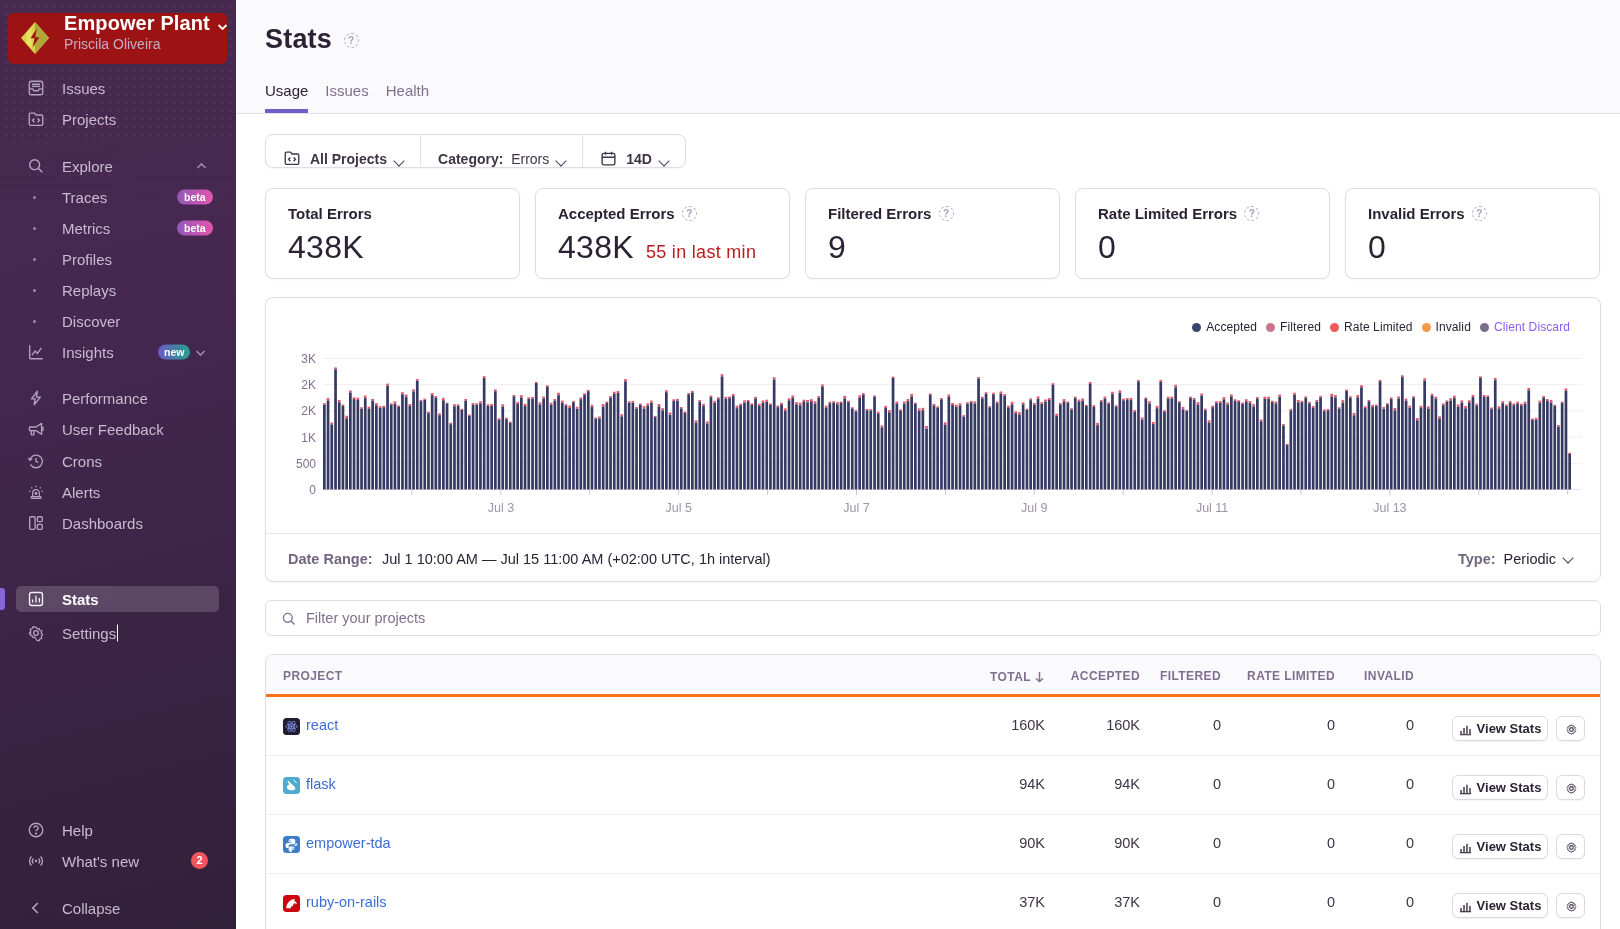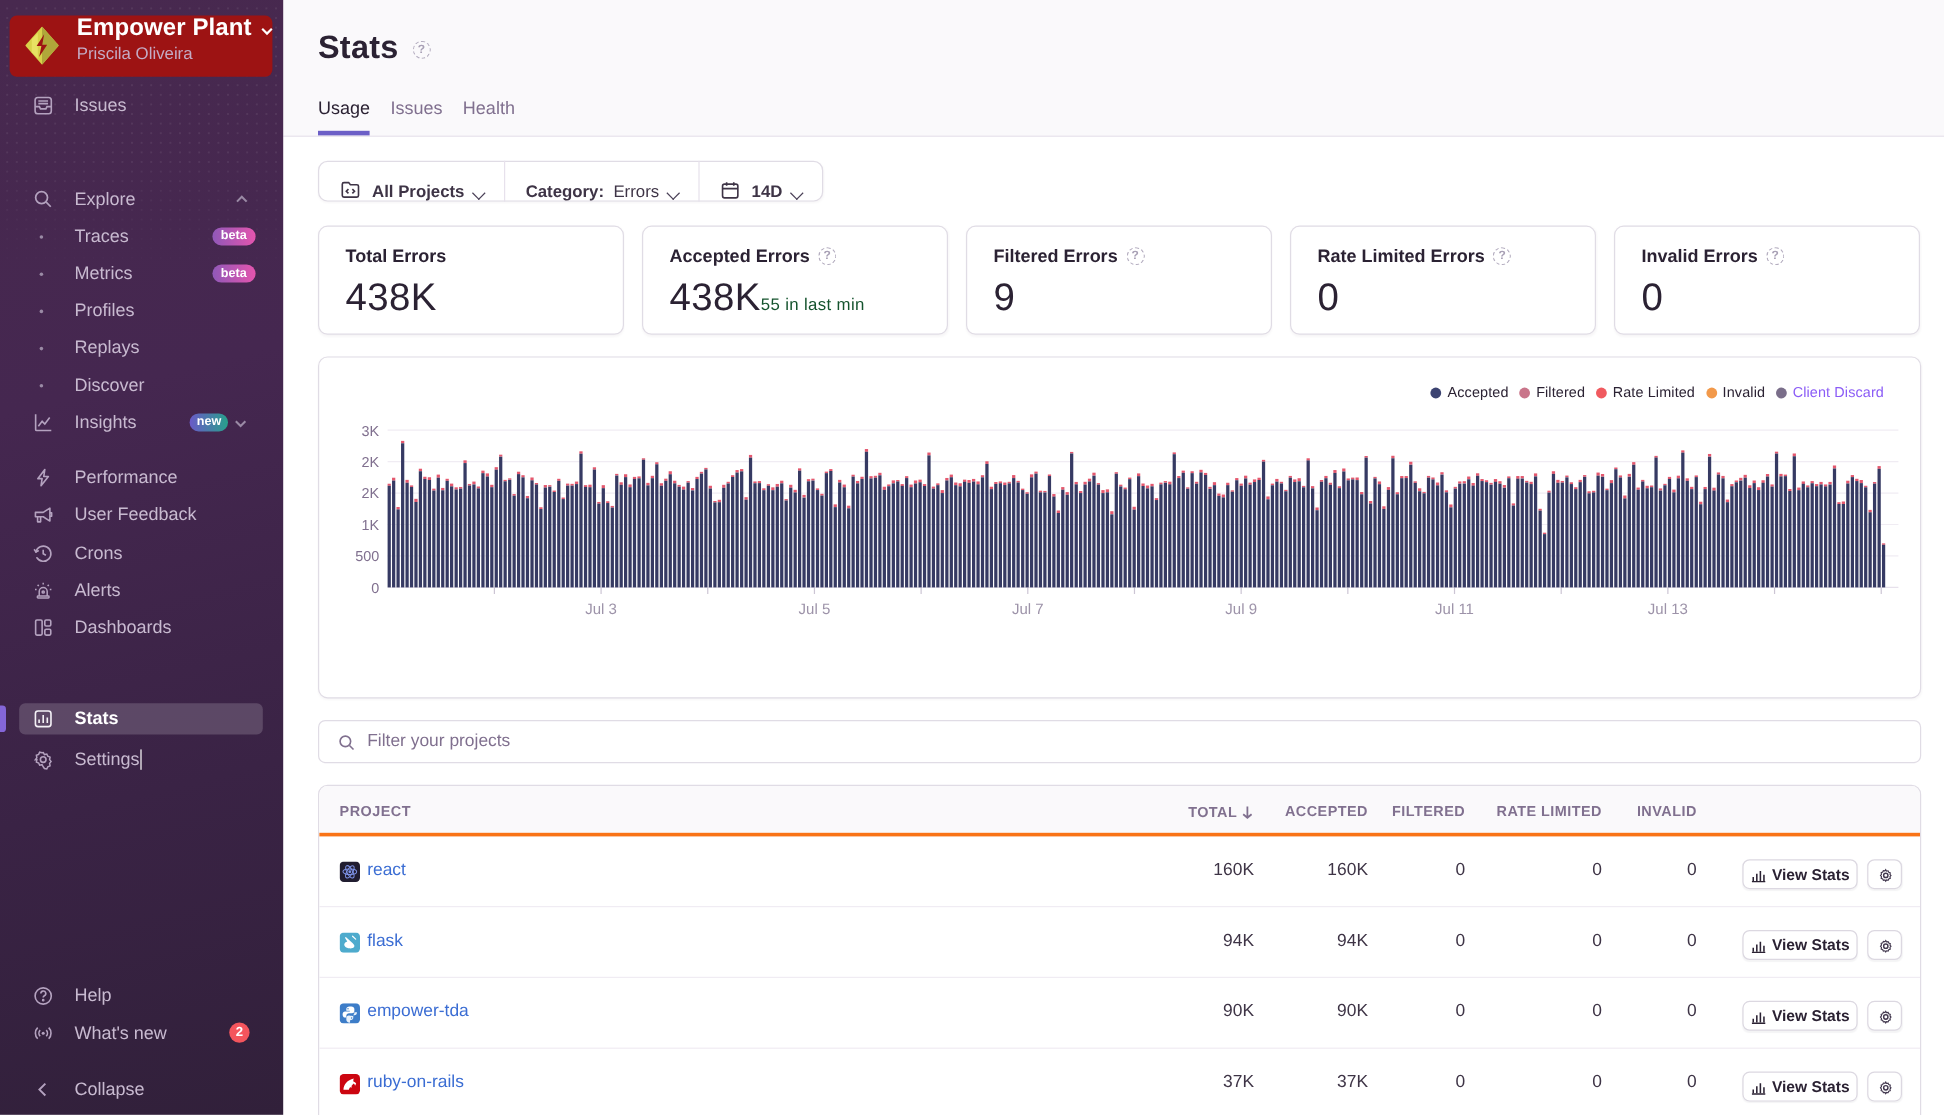--- a/index.html
+++ b/index.html
@@ -37,21 +37,21 @@
   background:#fff;display:flex;align-items:center;color:#3e3446;font-size:14px;box-shadow:0 1px 2px rgba(43,34,51,.04)}
 .fseg{display:flex;align-items:flex-end;padding:0 17px;height:100%}
 .fdiv{width:1px;height:34px;background:#e7e1ec}
 .chev{display:inline-block;width:8px;height:8px;margin-left:8px;position:relative;top:-2px;
   border-right:1.8px solid #4a4057;border-bottom:1.8px solid #4a4057;transform:rotate(45deg)}
 
 .card{position:absolute;top:188px;width:255px;height:91px;border:1px solid #e0dce5;border-radius:8px;background:#fff;
   box-shadow:0 1px 2px rgba(43,34,51,.04)}
 .card .t{position:absolute;left:22px;top:16px;font-size:15px;font-weight:bold;color:#2b2233}
 .card .v{position:absolute;left:22px;top:40px;font-size:32px;color:#2b2233;letter-spacing:.3px}
-.card .sub{font-size:14px;color:#14532d;margin-left:0}
+.card .sub{font-size:18px;color:#b91c1c;margin-left:12px}
 
 .chartpanel{position:absolute;left:29px;top:297px;width:1336px;height:285px;border:1px solid #e0dce5;border-radius:8px;
   background:#fff;box-shadow:0 1px 2px rgba(43,34,51,.04)}
 .legend{position:absolute;right:30px;top:22px;font-size:12px;color:#2b2233;display:flex;align-items:center;gap:9px}
 .litem{display:flex;align-items:center;gap:5px;letter-spacing:.1px}
 .ldot{width:9px;height:9px;border-radius:50%}
 .footer-row{position:absolute;left:0;top:235px;width:1334px;height:49px;border-top:1px solid #e7e1ec;font-size:14.5px}
 .fr-label{position:absolute;left:22px;top:17px;color:#71657f;font-weight:bold}
 .fr-val{position:absolute;left:116px;top:17px;color:#2b2233}
 .fr-right{position:absolute;right:28px;top:17px;color:#2b2233}
@@ -85,20 +85,27 @@
         <path d="M1.5 2 5.5 6 9.5 2"></path>
       </svg></div>
 <div class="orguser">Priscila Oliveira</div>
 <div class="nav-item" style="top:73px">
       <span class="ic"><svg viewBox="0 0 20 20" fill="none" stroke="#b4a2bf" stroke-width="1.5">
           <rect x="2.5" y="2.5" width="15" height="15" rx="2.5"></rect>
           <path d="M2.5 11h4l1 2h5l1-2h4"></path>
           <path d="M5.5 5.8h9M5.5 8.2h9"></path>
         </svg></span>
       <span class="txt">Issues</span>
+    </div>
+<div class="nav-item" style="top:104px">
+      <span class="ic"><svg viewBox="0 0 20 20" fill="none" stroke="#b4a2bf" stroke-width="1.5">
+          <path d="M2.5 5.5v10a1.5 1.5 0 0 0 1.5 1.5h12a1.5 1.5 0 0 0 1.5-1.5V7a1.5 1.5 0 0 0-1.5-1.5H10L8.4 3.5H4A1.5 1.5 0 0 0 2.5 5V5.5z"></path>
+          <path d="M8.2 9.5 6.2 11.5l2 2M11.8 9.5l2 2-2 2"></path>
+        </svg></span>
+      <span class="txt">Projects</span>
     </div>
 <div class="nav-item" style="top:151px">
       <span class="ic"><svg viewBox="0 0 20 20" fill="none" stroke="#b4a2bf" stroke-width="1.6">
           <circle cx="8.5" cy="8.5" r="5.5"></circle>
           <path d="M12.8 12.8 17 17"></path>
         </svg></span>
       <span class="txt">Explore</span>
       <svg style="position:absolute;right:29px;top:50%;margin-top:-4px" width="11" height="8" viewBox="0 0 11 8" fill="none" stroke="#9a8aa5" stroke-width="1.7">
         <path d="M1.5 6 5.5 2 9.5 6"></path>
       </svg>
@@ -970,20 +977,25 @@
 <rect x="1552.4" y="405.1" width="2.7" height="83.4" fill="#363a63"></rect>
 <rect x="1556.1" y="423.9" width="2.7" height="2.0" fill="#e4586e"></rect>
 <rect x="1556.1" y="425.9" width="2.7" height="62.6" fill="#363a63"></rect>
 <rect x="1559.8" y="400.7" width="2.7" height="1.4" fill="#e4586e"></rect>
 <rect x="1559.8" y="402.1" width="2.7" height="86.4" fill="#363a63"></rect>
 <rect x="1563.6" y="387.4" width="2.7" height="2.3" fill="#e4586e"></rect>
 <rect x="1563.6" y="389.7" width="2.7" height="98.8" fill="#363a63"></rect>
 <rect x="1567.3" y="451.8" width="2.7" height="1.2" fill="#e4586e"></rect>
 <rect x="1567.3" y="453.0" width="2.7" height="35.5" fill="#363a63"></rect>
 </svg>
+<div class="footer-row">
+<span class="fr-label">Date Range:</span>
+<span class="fr-val">Jul 1 10:00 AM — Jul 15 11:00 AM (+02:00 UTC, 1h interval)</span>
+<span class="fr-right"><b style="color:#71657f">Type:</b>&nbsp; Periodic<span class="chev"></span></span>
+</div>
 </div>
 <div class="search">
       <svg style="position:absolute;left:15px;top:10px" width="16" height="16" viewBox="0 0 20 20" fill="none" stroke="#80708f" stroke-width="1.7">
         <circle cx="8.5" cy="8.5" r="5.5"></circle>
         <path d="M12.8 12.8 17 17"></path>
       </svg>
       <span class="ph">Filter your projects</span>
     </div>
 <div class="tbl">
 <div class="thead">

